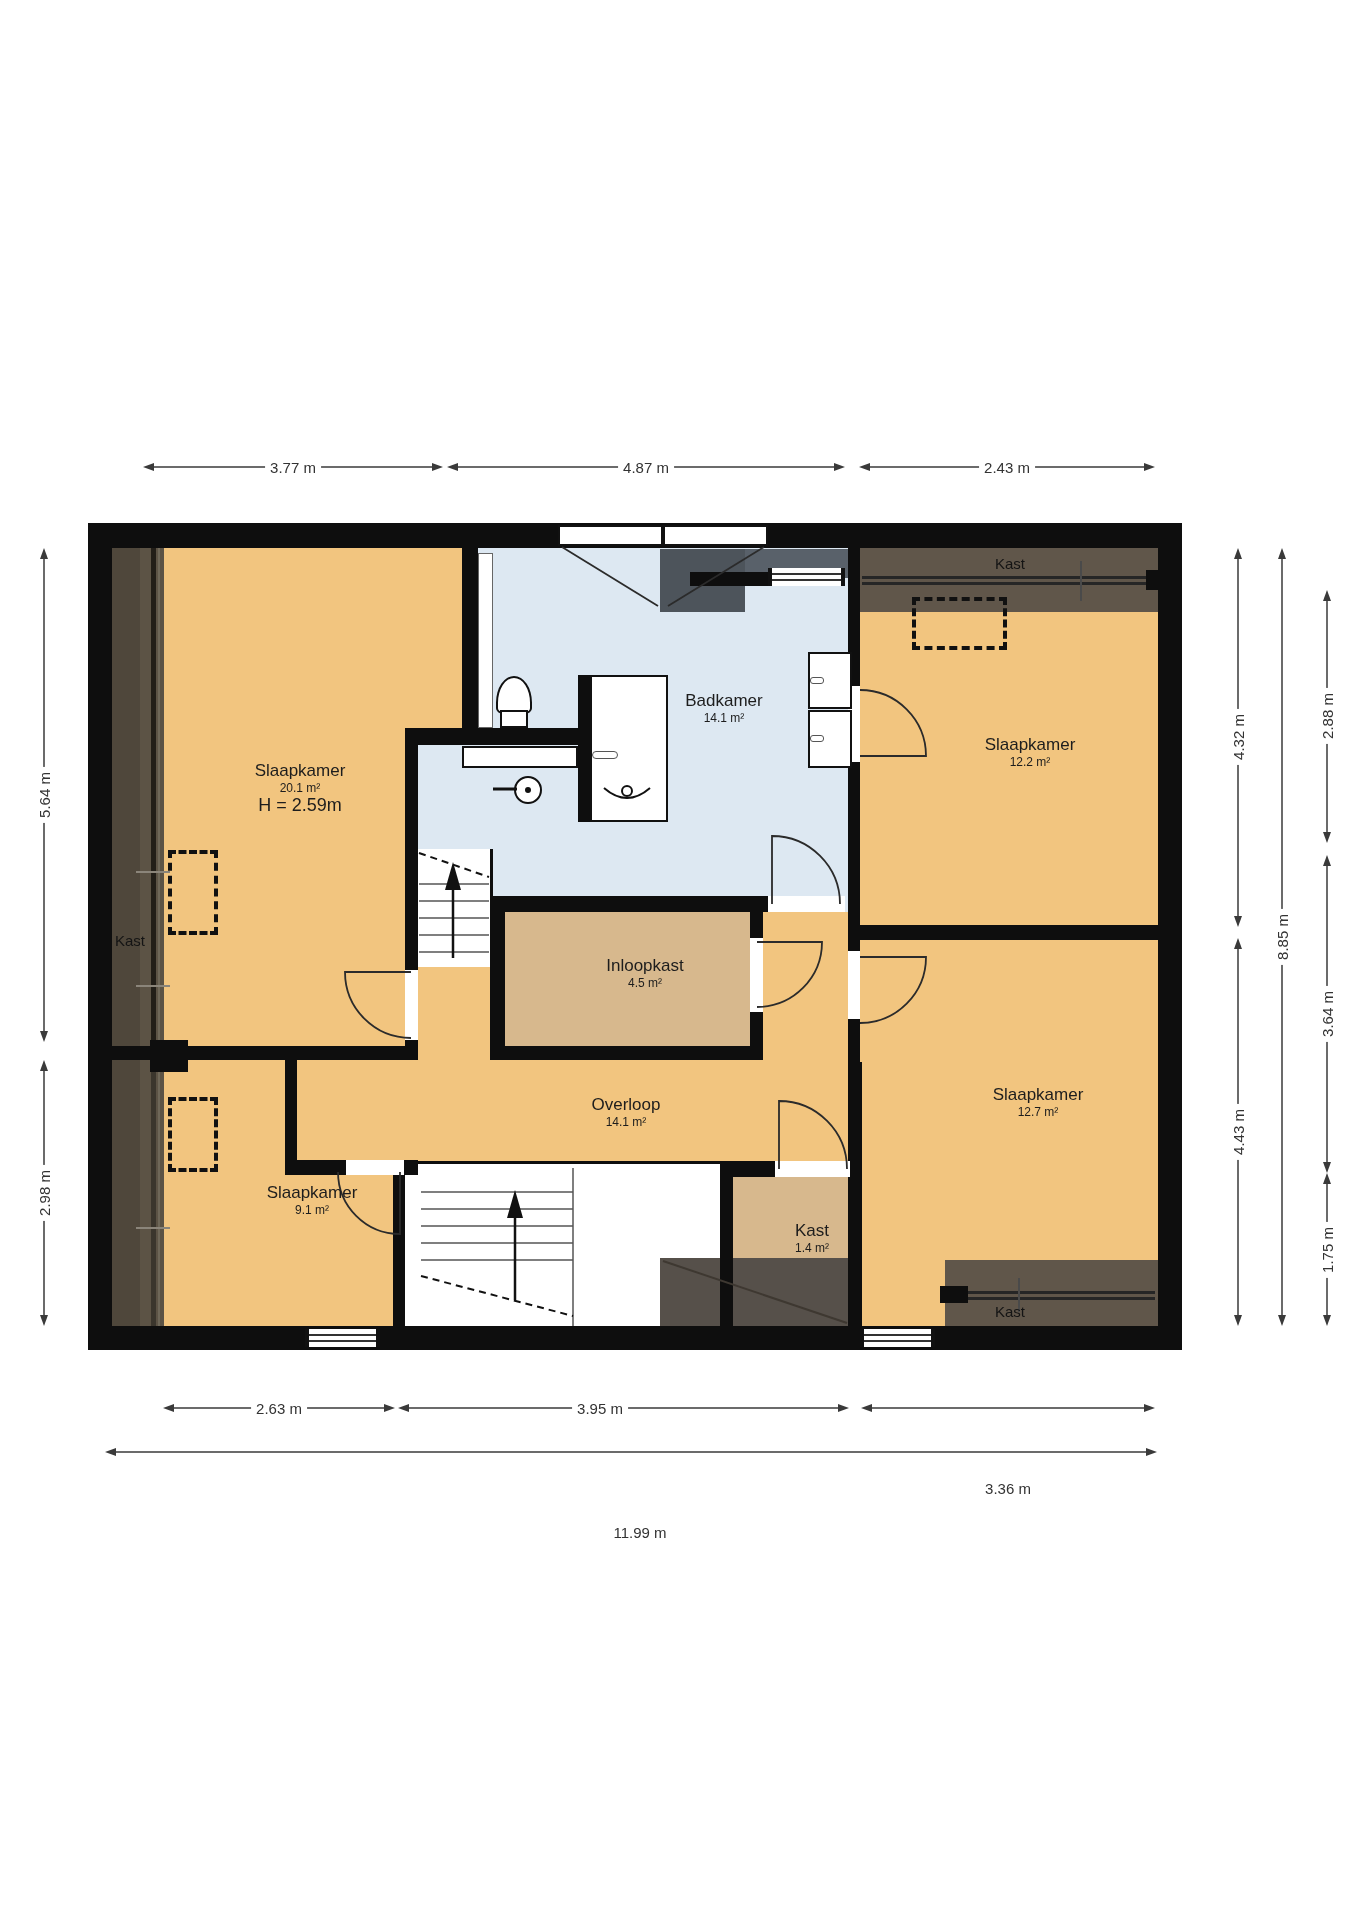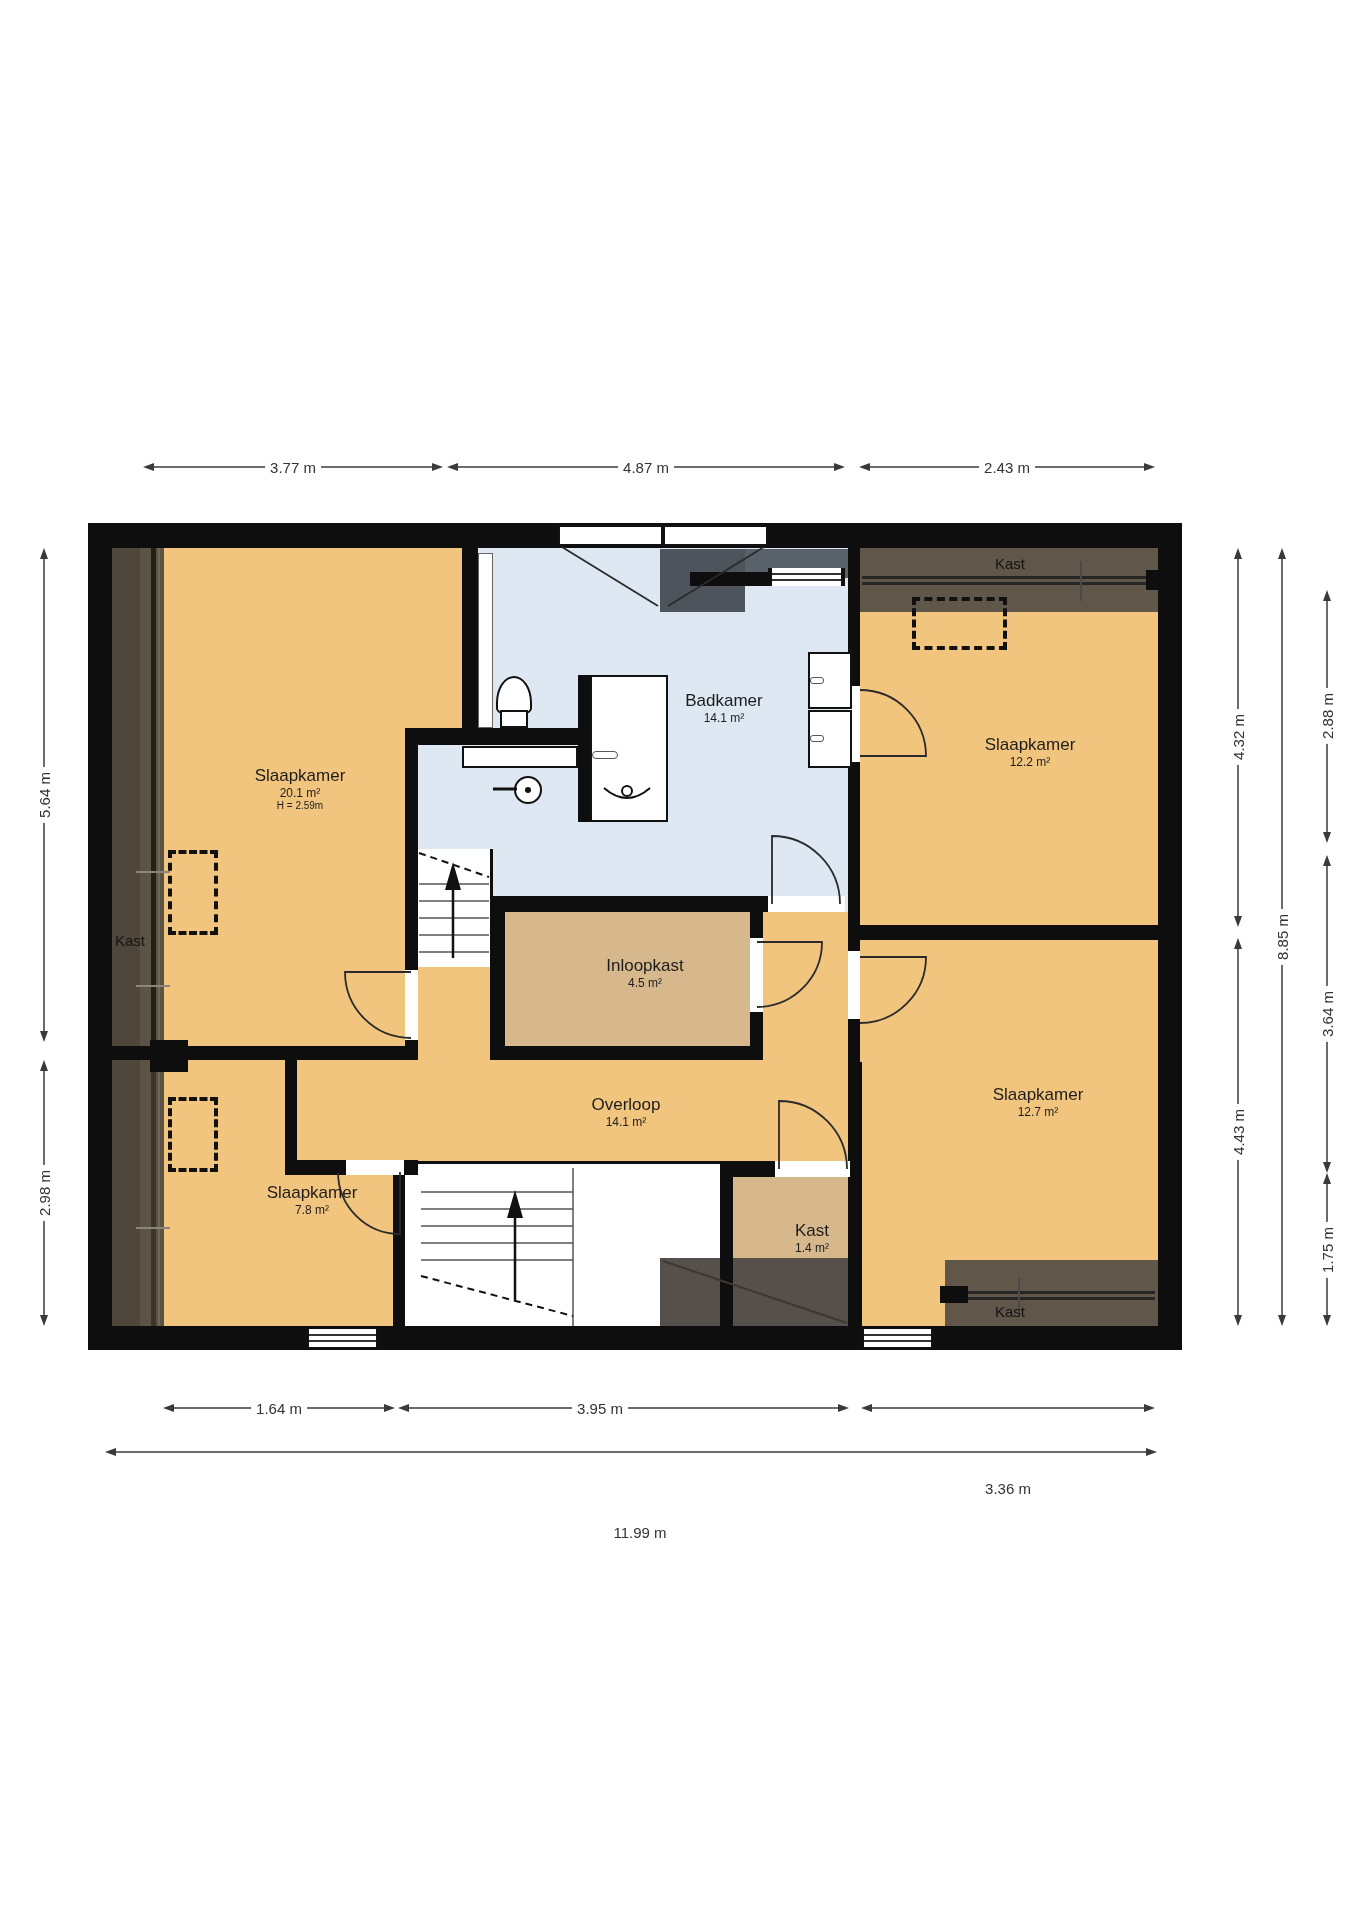--- a/index.html
+++ b/index.html
@@ -10,21 +10,21 @@
   .floor{position:absolute;}
   .fix{position:absolute;background:#fff;border:2px solid #111;box-sizing:border-box;}
   .dashrect{position:absolute;border:4px dashed #111;box-sizing:border-box;}
   .win-h{position:absolute;box-sizing:border-box;border-left:4px solid #111;border-right:4px solid #111;
          background:linear-gradient(#fff 0 30%,#333 30% 40%,#fff 40% 60%,#333 60% 70%,#fff 70% 100%);}
   .gap-v{position:absolute;background:#fff;}
   .gap-h{position:absolute;background:#fff;}
   .lbl{position:absolute;transform:translate(-50%,-50%);color:#1d1d1d;text-align:center;white-space:nowrap;}
   .room-name{font-size:17px;}
   .room-area{font-size:12px;}
-  .room-h{font-size:10px;}
+  .room-h{font-size:18px;}
   .kast-lbl{font-size:15px;color:#141414;}
   .dim{position:absolute;transform:translate(-50%,-50%);background:#fff;padding:0 5px;
        font-size:15px;color:#333;white-space:nowrap;}
   .dim.vert{transform:translate(-50%,-50%) rotate(-90deg);}
   svg{position:absolute;left:0;top:0;pointer-events:none;}
 </style>
 </head>
 <body>
 
 <div id="canvas">
@@ -243,31 +243,31 @@
   <div class="lbl" style="left:1038px;top:1102px;">
     <div class="room-name">Slaapkamer</div>
     <div class="room-area">12.7 m²</div>
   </div>
   <div class="lbl" style="left:812px;top:1238px;">
     <div class="room-name">Kast</div>
     <div class="room-area">1.4 m²</div>
   </div>
   <div class="lbl" style="left:312px;top:1200px;">
     <div class="room-name">Slaapkamer</div>
-    <div class="room-area">7.8 m²</div>
+    <div class="room-area">9.1 m²</div>
   </div>
 
   <div class="lbl kast-lbl" style="left:130px;top:940px;">Kast</div>
   <div class="lbl kast-lbl" style="left:1010px;top:563px;">Kast</div>
   <div class="lbl kast-lbl" style="left:1010px;top:1311px;">Kast</div>
 
   <div class="dim" style="left:293px;top:467px;">3.77 m</div>
   <div class="dim" style="left:646px;top:467px;">4.87 m</div>
   <div class="dim" style="left:1007px;top:467px;">2.43 m</div>
-  <div class="dim" style="left:279px;top:1408px;">1.64 m</div>
+  <div class="dim" style="left:279px;top:1408px;">2.63 m</div>
   <div class="dim" style="left:600px;top:1408px;">3.95 m</div>
   <div class="dim" style="left:1008px;top:1488px;">3.36 m</div>
   <div class="dim" style="left:640px;top:1532px;">11.99 m</div>
   <div class="dim vert" style="left:44px;top:795px;">5.64 m</div>
   <div class="dim vert" style="left:44px;top:1193px;">2.98 m</div>
   <div class="dim vert" style="left:1238px;top:737px;">4.32 m</div>
   <div class="dim vert" style="left:1238px;top:1132px;">4.43 m</div>
   <div class="dim vert" style="left:1282px;top:937px;">8.85 m</div>
   <div class="dim vert" style="left:1327px;top:716px;">2.88 m</div>
   <div class="dim vert" style="left:1327px;top:1014px;">3.64 m</div>

